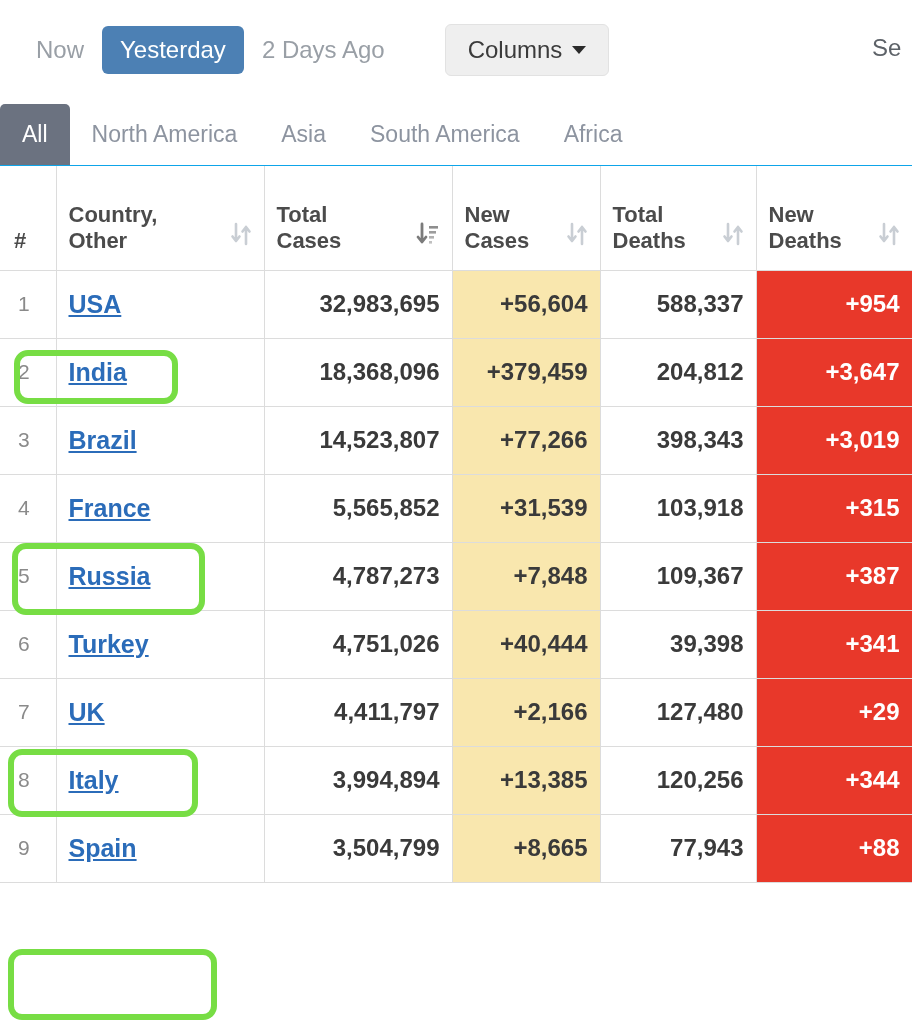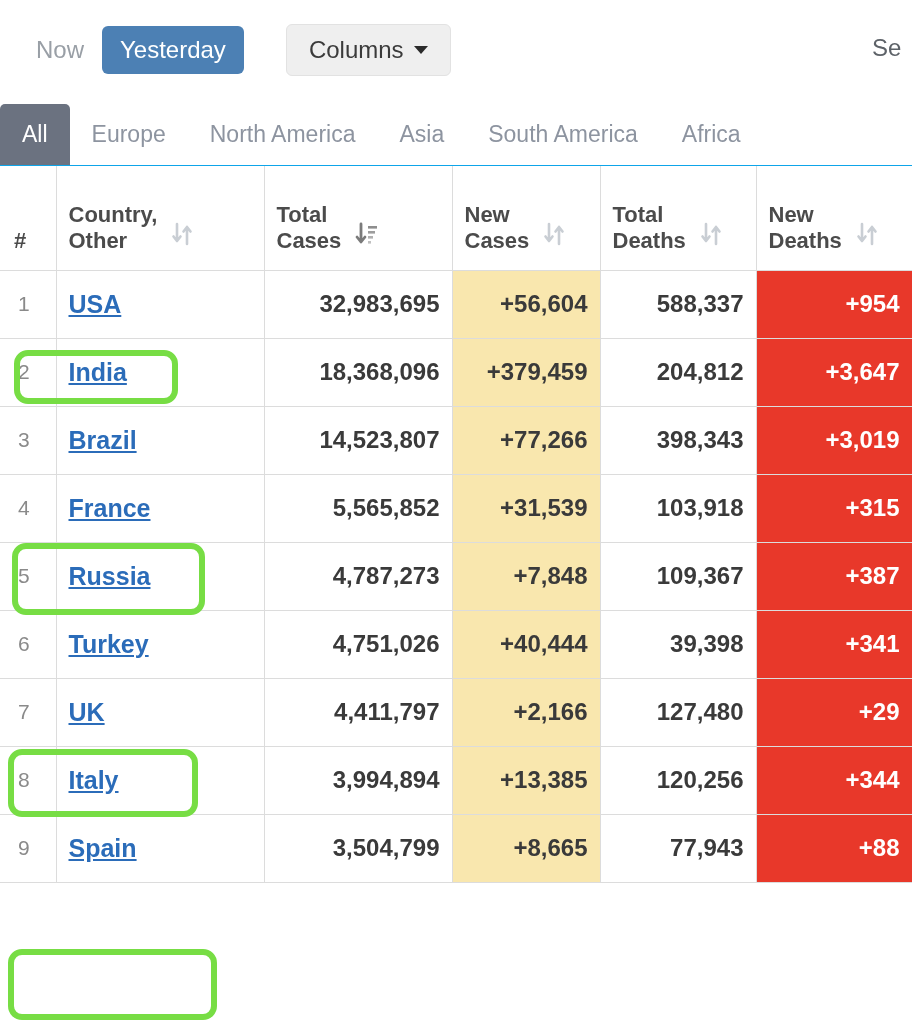--- a/index.html
+++ b/index.html
@@ -138,20 +138,21 @@
   th.col-rank  { width: 56px;  text-align: left; padding-left: 14px; }
   th.col-name  { width: 208px; }
   th.col-tc    { width: 188px; }
   th.col-nc    { width: 148px; }
   th.col-td    { width: 156px; }
   th.col-nd    { width: 156px; border-right: none; }
 
   .th-inner {
     display: flex;
     align-items: flex-end;
+    justify-content: space-between;
     gap: 14px;
   }
   .th-text { line-height: 1.18; }
   .sort-icon {
     flex: 0 0 auto;
     opacity: 1;
     margin-bottom: 1px;
   }
 
   tbody td {
@@ -208,31 +209,31 @@
     pointer-events: none;
     z-index: 20;
   }
 </style>
 </head>
 <body>
 
 <div class="toolbar">
   <button class="day-btn">Now</button>
   <button class="day-btn active">Yesterday</button>
+  <button class="day-btn">2 Days Ago</button>
 
   <div class="columns-btn">
     <span>Columns</span>
     <span class="caret"></span>
   </div>
 </div>
 <div class="search-label">Se</div>
 
 <div class="region-tabs">
   <div class="region-tab active">All</div>
-  <div class="region-tab">Europe</div>
   <div class="region-tab">North America</div>
   <div class="region-tab">Asia</div>
   <div class="region-tab">South America</div>
   <div class="region-tab">Africa</div>
 </div>
 
 <div class="table-wrap">
   <table class="covid">
     <thead>
       <tr>

